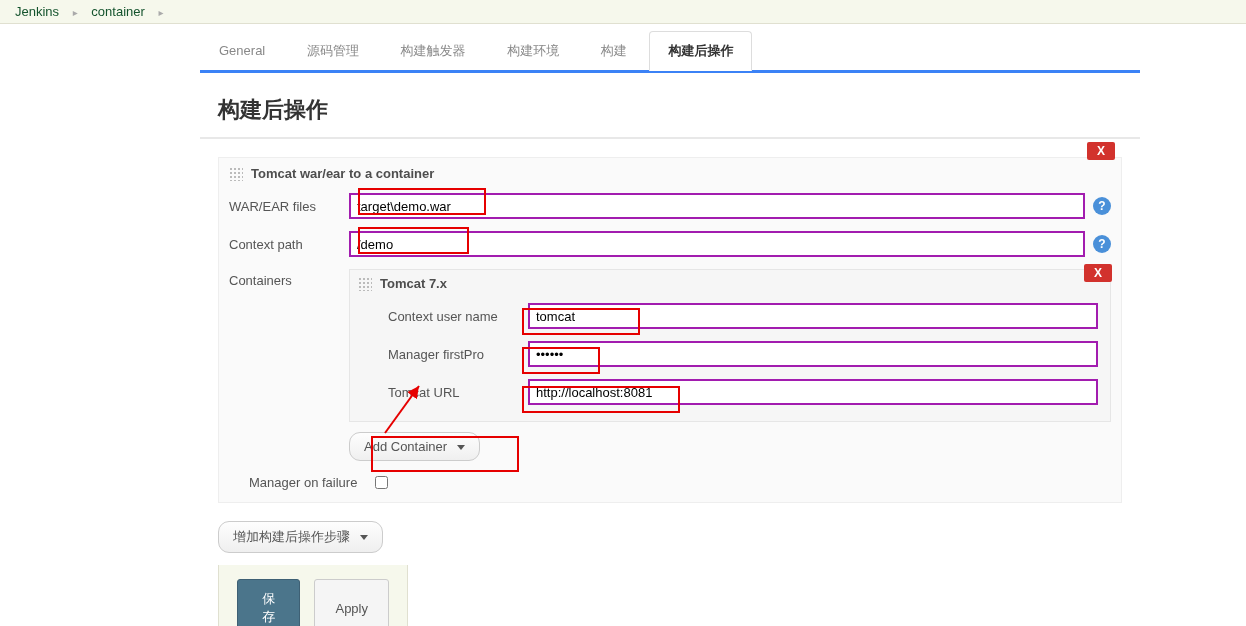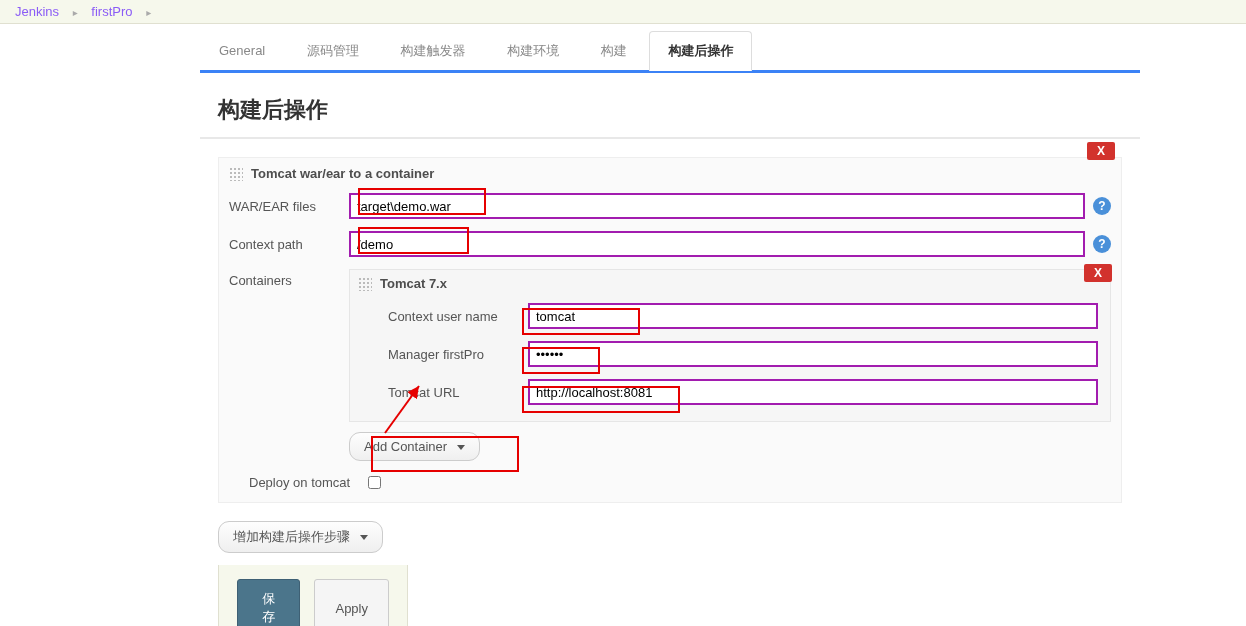--- a/index.html
+++ b/index.html
@@ -1,19 +1,19 @@
 <!DOCTYPE html>
 <html><head>
 <meta charset="utf-8">
 <style>
 * { box-sizing: border-box; margin: 0; padding: 0; font-family: Arial, "Microsoft YaHei", sans-serif; }
 body { background: #fff; font-size: 13px; color: #333; width: 1246px; }
 
 .breadcrumb { background: #f6f8ec; border-bottom: 1px solid #e0e0d0; padding: 4px 15px; font-size: 13px; color: #555; }
-.breadcrumb a { color: #8b5cf6; text-decoration: none; }
+.breadcrumb a { color: #14532d; text-decoration: none; }
 .breadcrumb .sep { color: #aaa; margin: 0 10px; font-size: 10px; }
 
 .page { margin-left: 200px; width: 940px; }
 
 .tabs { border-bottom: 3px solid #3b82f6; padding: 0; margin-top: 6px; }
 .tabs .tab { display: inline-block; padding: 10px 18px; color: #888; cursor: pointer; border: 1px solid transparent; position: relative; top: 1px; }
 .tabs .tab.active { color: #333; font-weight: bold; border: 1px solid #ddd; border-bottom: 1px solid #fff; background: #fff; border-radius: 4px 4px 0 0; }
 
 h2.section-title { font-size: 22px; font-weight: bold; padding: 22px 0 12px 18px; border-bottom: 2px solid #e8e8e8; margin-bottom: 18px; }
 
@@ -45,21 +45,21 @@
 
 .hl { position: absolute; border: 2px solid #e60000; pointer-events: none; }
 .arrow { position: absolute; pointer-events: none; }
 </style>
 </head>
 <body>
 
 <div class="breadcrumb">
   <a>Jenkins</a>
   <span class="sep">▸</span>
-  <a>firstPro</a>
+  <a>container</a>
   <span class="sep">▸</span>
 </div>
 
 <div class="page">
 
   <div class="tabs">
     <span class="tab">General</span>
     <span class="tab">源码管理</span>
     <span class="tab">构建触发器</span>
     <span class="tab">构建环境</span>
@@ -113,21 +113,21 @@
         <div class="add-btn-wrap">
           <span class="btn">
             <span>Add Container</span>
             <span class="caret"></span>
           </span>
         </div>
       </div>
     </div>
 
     <div class="checkbox-row">
-      <label>Deploy on tomcat</label>
+      <label>Manager on failure</label>
       <input type="checkbox" style="">
     </div>
 
     <div class="hl" style="left:139px; top:30px; width:128px; height:27px;"></div>
     <div class="hl" style="left:139px; top:69px; width:111px; height:27px;"></div>
     <div class="hl" style="left:303px; top:150px; width:118px; height:27px;"></div>
     <div class="hl" style="left:303px; top:189px; width:78px; height:27px;"></div>
     <div class="hl" style="left:303px; top:228px; width:158px; height:27px;"></div>
     <div class="hl" style="left:152px; top:278px; width:148px; height:36px;"></div>
     <svg class="arrow" style="left:158px; top:220px; width:50px; height:60px;">

